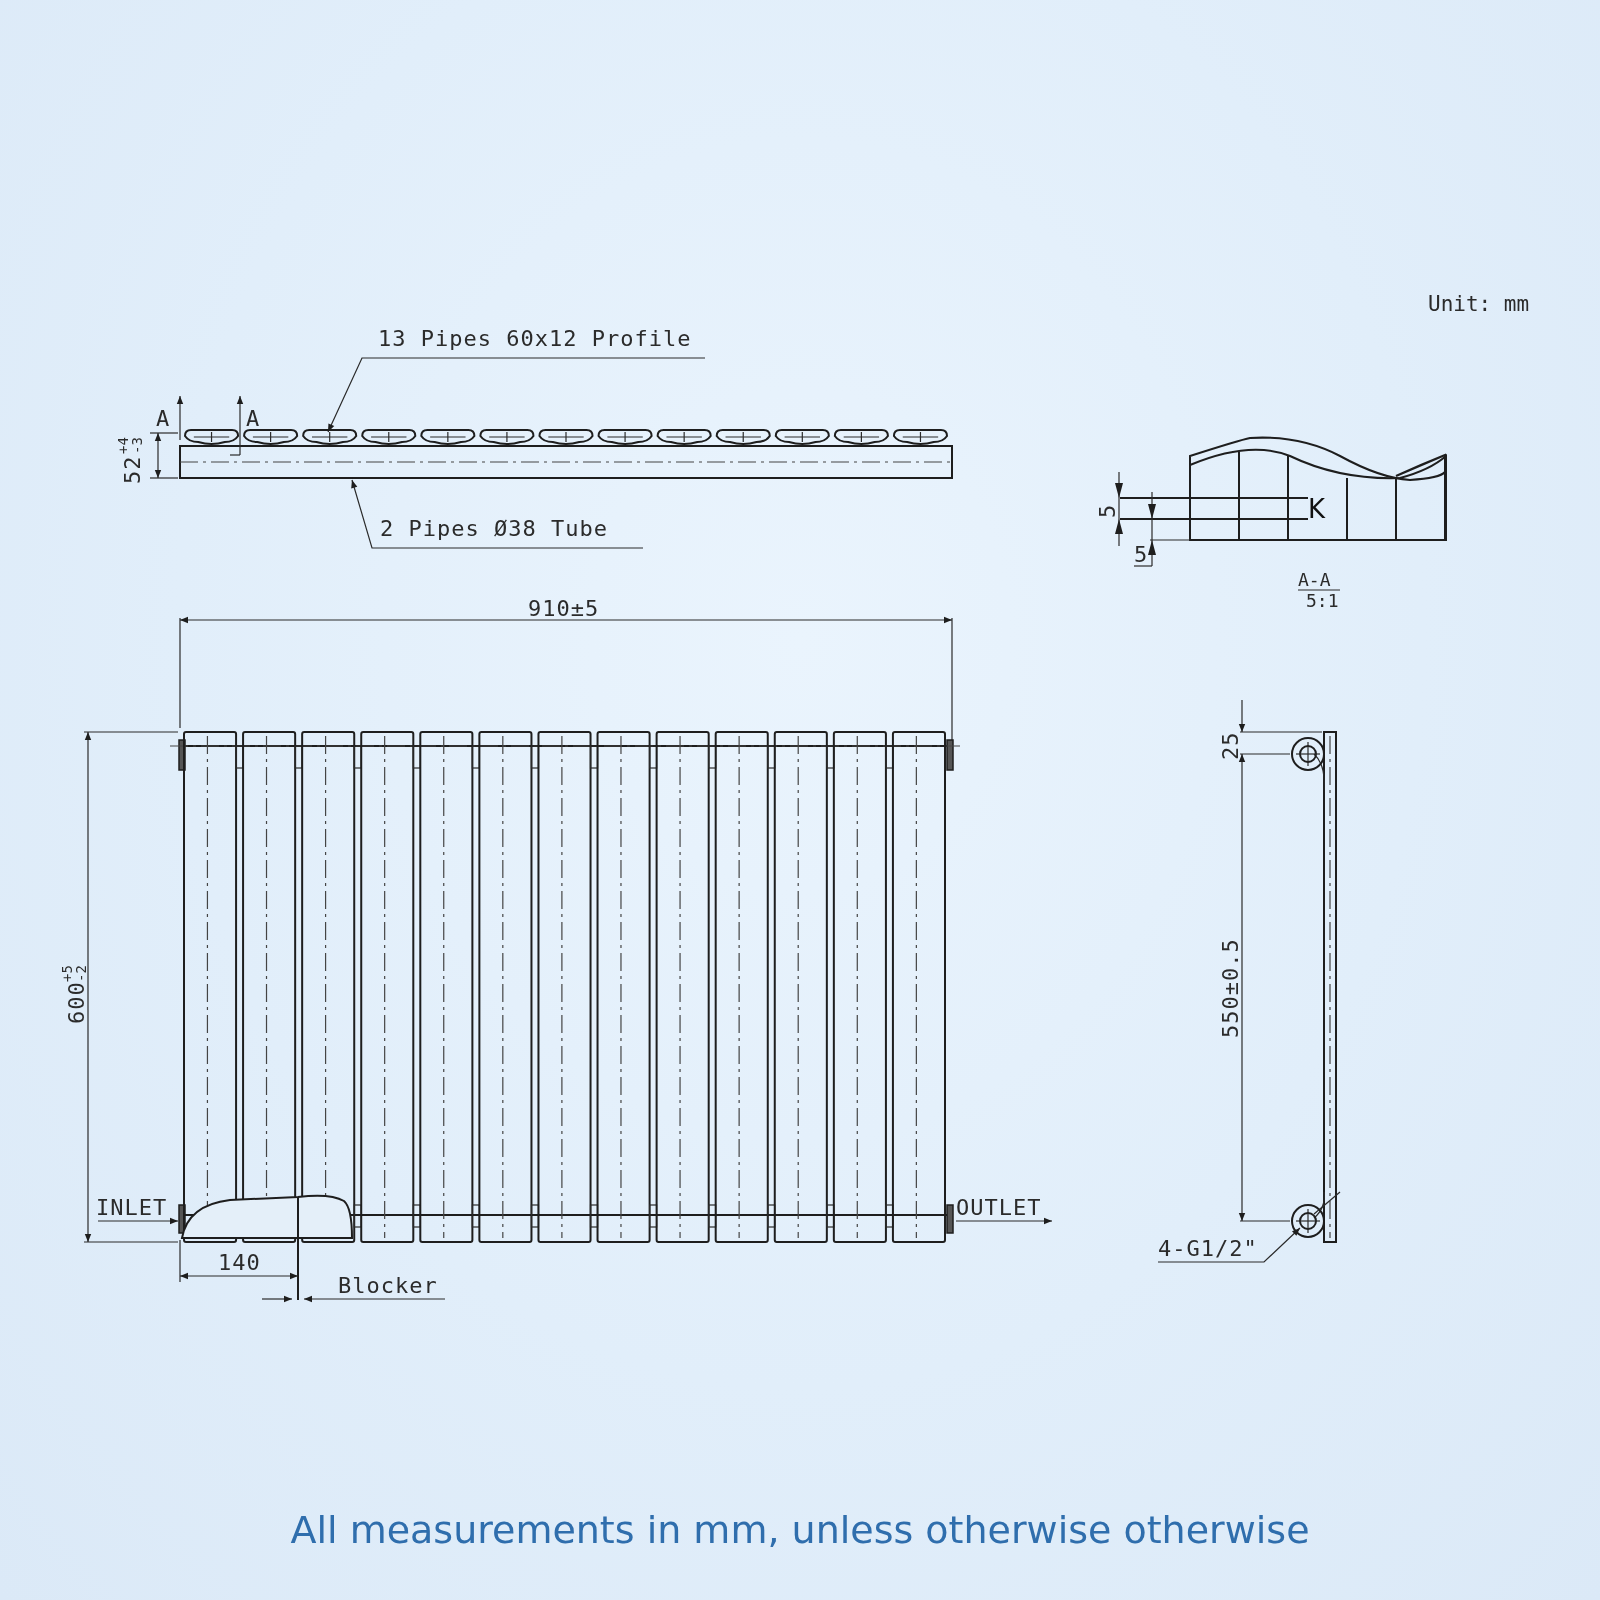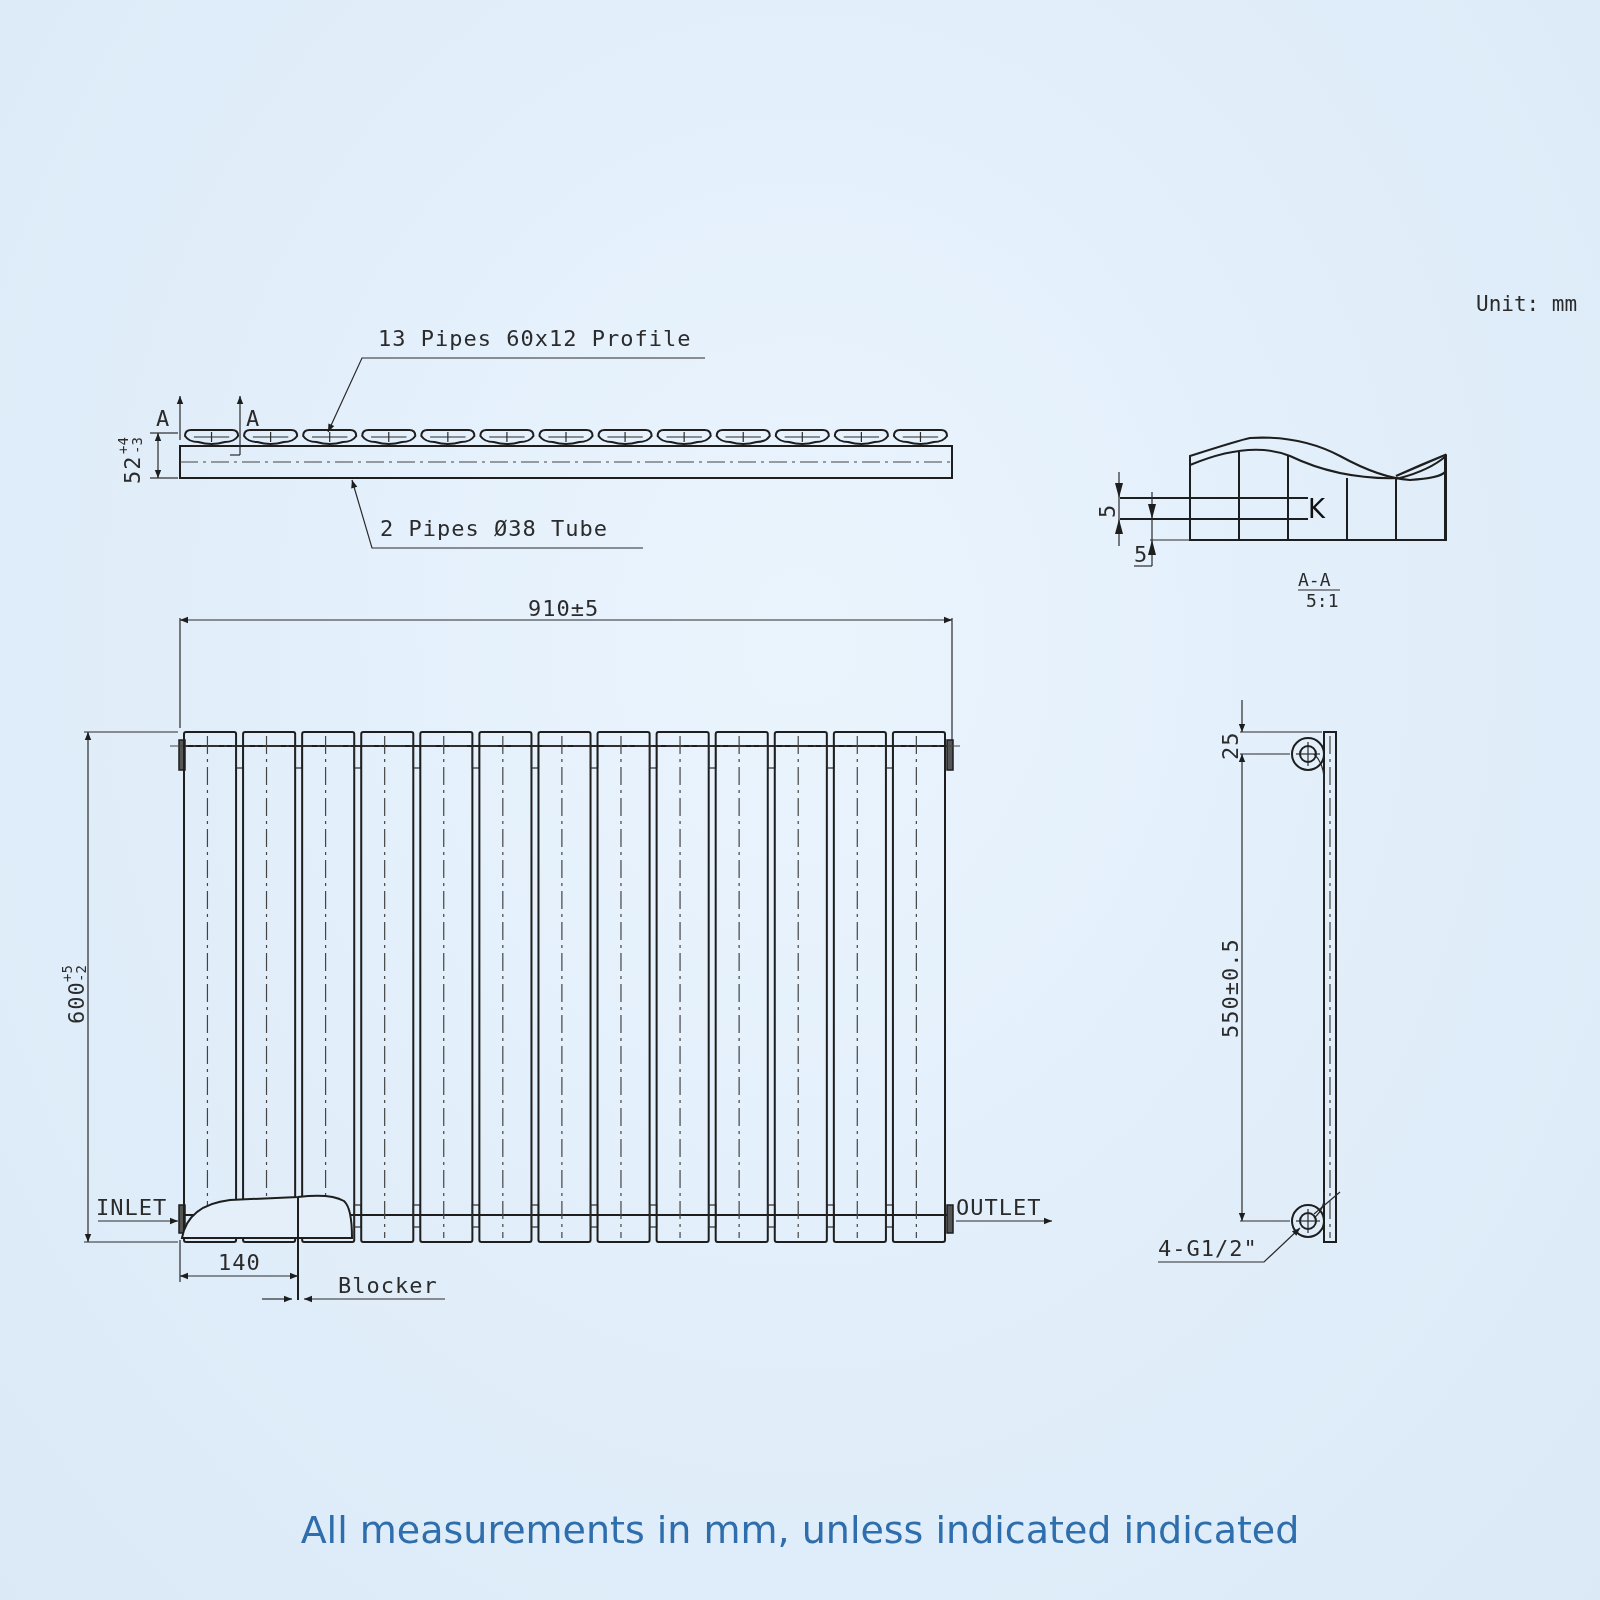--- a/index.html
+++ b/index.html
@@ -16,21 +16,21 @@
     .dim { stroke: #2a2a2a; stroke-width: 1.2; fill: none; }
     .txt { font-family: "DejaVu Sans Mono", monospace; fill: #2b2b2b; font-size: 22px; letter-spacing: 1px; }
     .txt-sm { font-family: "DejaVu Sans Mono", monospace; fill: #2b2b2b; font-size: 18px; }
     .txt-k { font-family: "DejaVu Sans", sans-serif; fill: #111; font-size: 26px; }
     .footer {
       position: absolute; left: 0; top: 1508px; width: 1600px; text-align: center;
       font-family: "DejaVu Sans", sans-serif; font-size: 38px; color: #2f6ead;
     }
     .unit {
       position: absolute; left: 1428px; top: 292px;
-      font-family: "DejaVu Sans Mono", monospace; font-size: 21px; color: #2b2b2b; margin-left: 48px;
+      font-family: "DejaVu Sans Mono", monospace; font-size: 21px; color: #2b2b2b;
     }
   </style>
 </head>
 <body>
 
 <svg id="drawing" viewBox="0 0 1600 1600" xmlns="http://www.w3.org/2000/svg">
   <defs>
     <marker id="arr" viewBox="0 0 10 10" refX="10" refY="5" markerWidth="12" markerHeight="8" orient="auto-start-reverse" markerUnits="userSpaceOnUse">
       <path d="M0,1 L10,5 L0,9 Z" fill="#1e1e1e"></path>
     </marker>
@@ -303,13 +303,13 @@
       <text class="txt" x="0" y="0">550±0.5</text>
     </g>
 
     <polyline class="thin" points="1158,1262 1264,1262 1300,1228" marker-end="url(#arr)"></polyline>
     <line class="thin" x1="1314" y1="1214" x2="1340" y2="1192"></line>
     <text class="txt" x="1158" y="1256">4-G1/2"</text>
   </g>
 </svg>
 
 <div class="unit">Unit: mm</div>
-<div class="footer">All measurements in mm, unless indicated indicated</div>
+<div class="footer">All measurements in mm, unless otherwise otherwise</div>
 
 </body></html>

